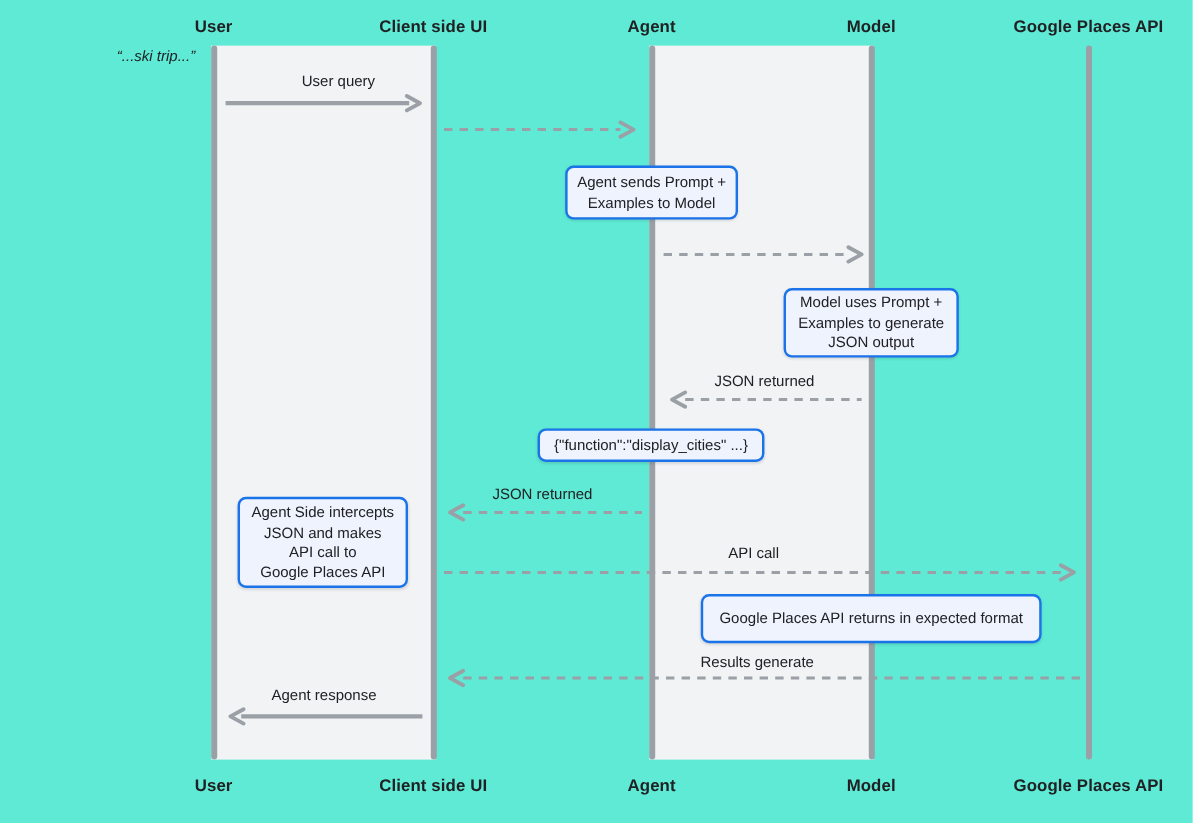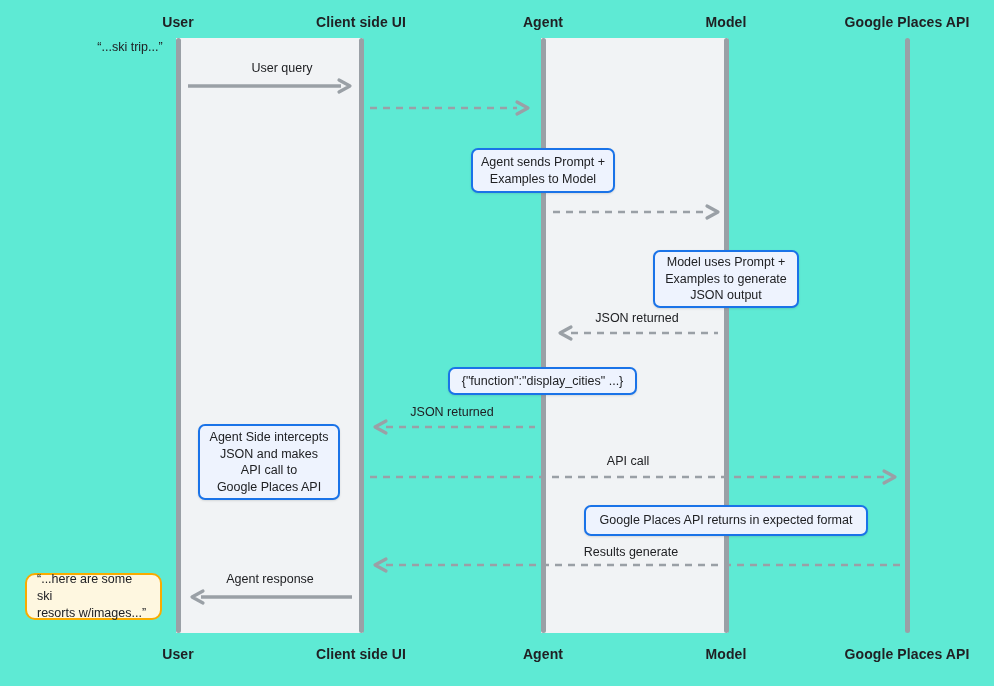--- a/index.html
+++ b/index.html
@@ -56,39 +56,39 @@
     background:var(--note-blue-bg);
     border:2px solid var(--accent-blue);
     border-radius:7px;
     display:flex;align-items:center;justify-content:center;
     text-align:center;
     font-size:12.5px;line-height:1.32;
     white-space:pre-line;
     box-sizing:border-box;
     padding:4px 6px;
     box-shadow:0 1px 2px rgba(60,64,67,.15);
-    margin-top:10px;
   }
   .quote-box{
     position:absolute;
     background:var(--quote-yellow-bg);
     border:2px solid var(--accent-yellow);
     border-radius:10px;
     display:flex;align-items:center;
     text-align:left;
     font-size:12.5px;line-height:1.35;
     white-space:pre-line;
     box-sizing:border-box;
     padding:6px 10px;
   }
   .quote-text{
     position:absolute;
     transform:translateX(-50%);
     font-size:12.5px;font-weight:500;
     white-space:nowrap;
+    font-style:italic;
   }
 </style>
 </head>
 <body>
 
 <div id="canvas">
 
   <div class="band" style="left:176px;width:187px;"></div>
   <div class="band" style="left:541px;width:187px;"></div>
 
@@ -153,30 +153,28 @@
 JSON and makes
 API call to
 Google Places API</div>
 
   <div class="msg-label" style="left:628px;top:454px;">API call</div>
   <svg class="arrow" style="left:370px;top:469px;" width="527" height="16">
     <line class="shaft dashed" x1="0" y1="8" x2="514" y2="8"></line>
     <path class="head" d="M514 2 L525 8 L514 14"></path>
   </svg>
 
-  <div class="note" style="left:584px;top:495px;width:284px;height:31px;text-align:center;">Google Places API returns in expected format</div>
+  <div class="note" style="left:584px;top:495px;width:284px;height:41px;text-align:center;">Google Places API returns in expected format</div>
 
   <div class="msg-label" style="left:631px;top:545px;">Results generate</div>
   <svg class="arrow" style="left:373px;top:557px;" width="529" height="16">
     <line class="shaft dashed" x1="13" y1="8" x2="529" y2="8"></line>
     <path class="head" d="M13 2 L2 8 L13 14"></path>
   </svg>
 
-  <div class="quote-box" style="left:25px;top:573px;width:137px;height:47px;">“...here are some ski
-resorts w/images...”</div>
 
   <div class="msg-label" style="left:270px;top:572px;">Agent response</div>
   <svg class="arrow" style="left:190px;top:589px;" width="162" height="16">
     <line class="shaft solid" x1="11" y1="8" x2="162" y2="8"></line>
     <path class="head" d="M13 2 L2 8 L13 14"></path>
   </svg>
 
 </div>
 
 </body></html>

